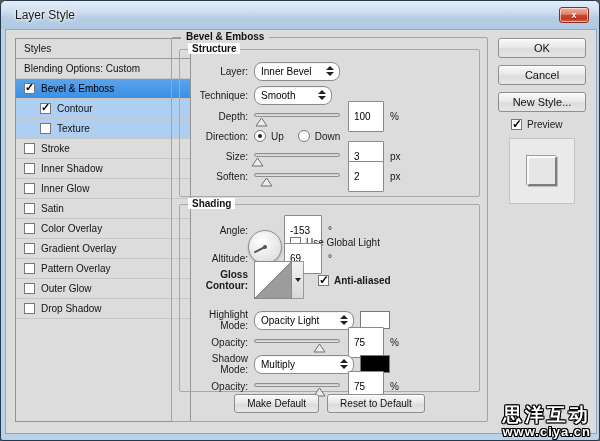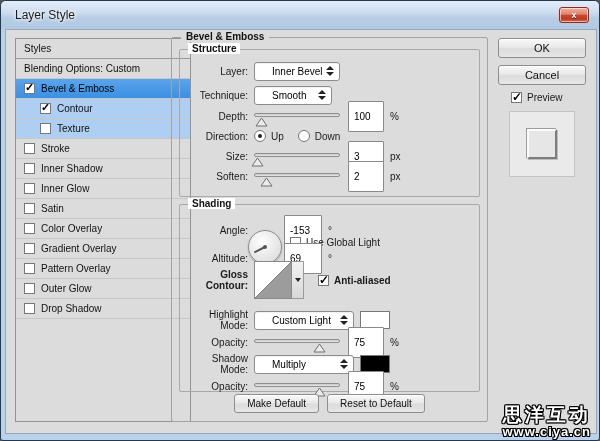--- a/index.html
+++ b/index.html
@@ -45,23 +45,23 @@
     font-size:10px;font-weight:bold;color:#111;}
   #fs-structure{margin-top:11px;height:148px;}
   #fs-shading{margin-top:7px;height:188px;}
 
   .frow{position:absolute;left:6px;right:6px;height:18px;display:flex;align-items:center;}
   .flabel{width:62px;text-align:right;font-size:10px;color:#1a1a1a;flex:0 0 auto;
     padding-right:0;}
   .gap{width:6px;flex:0 0 auto;}
   .unit{font-size:10px;color:#1a1a1a;margin-left:6px;}
 
-  .dropdown{height:19px;background:#fff;border:1px solid #8c8c8c;border-radius:3px;
+  .dropdown{height:19px;background:#fff;border:1px solid #8c8c8c;border-radius:8px;
     display:flex;align-items:center;position:relative;font-size:10px;color:#000;
-    padding-left:17px;cursor:pointer;box-shadow:inset 0 1px 0 #f2f2f2;}
+    padding-left:6px;cursor:pointer;box-shadow:inset 0 1px 0 #f2f2f2;}
   .spin{position:absolute;right:5px;top:0;bottom:0;display:flex;flex-direction:column;
     justify-content:center;gap:2px;}
   .spin i{display:block;width:0;height:0;border-left:4px solid transparent;
     border-right:4px solid transparent;}
   .spin .up{border-bottom:4px solid #222;}
   .spin .dn{border-top:4px solid #222;}
 
   .slider{position:relative;width:86px;height:14px;flex:0 0 auto;cursor:pointer;}
   .track{position:absolute;left:0;right:0;top:4px;height:4px;border:1px solid #8f8f8f;
     border-radius:2px;background:linear-gradient(180deg,#c7c7c7,#e8e8e8);}
@@ -321,21 +321,21 @@
             </div>
           <span style="width:14px;flex:0 0 auto;"></span>
           <span class="checkbox on"></span>
           <span class="clabel">Anti-aliased</span>
         </div>
 
         <div class="frow" style="top:106px;">
           <span class="flabel">Highlight Mode:</span>
             <span class="gap"></span>
           <div class="dropdown" style="width:100px;">
-            <span>Custom Light</span>
+            <span>Opacity Light</span>
             <span class="spin">
                 <i class="up"></i>
                 <i class="dn"></i>
               </span>
           </div>
           <span class="swatch" style="background: rgb(255, 255, 255);"></span>
         </div>
 
         <div class="frow" style="top:128px;">
           <span class="flabel">Opacity:</span>
@@ -383,20 +383,21 @@
 
       <div class="defaults">
         <div class="btn">Make Default</div>
         <div class="btn">Reset to Default</div>
       </div>
     </div>
 
     <div class="rightcol">
       <div class="btn">OK</div>
       <div class="btn">Cancel</div>
+      <div class="btn">New Style...</div>
       <div class="preview-row">
         <span class="checkbox on"></span>
         <span class="clabel">Preview</span>
       </div>
       <div class="preview-box">
         <div class="preview-sq"></div>
       </div>
     </div>
 
   </div>

